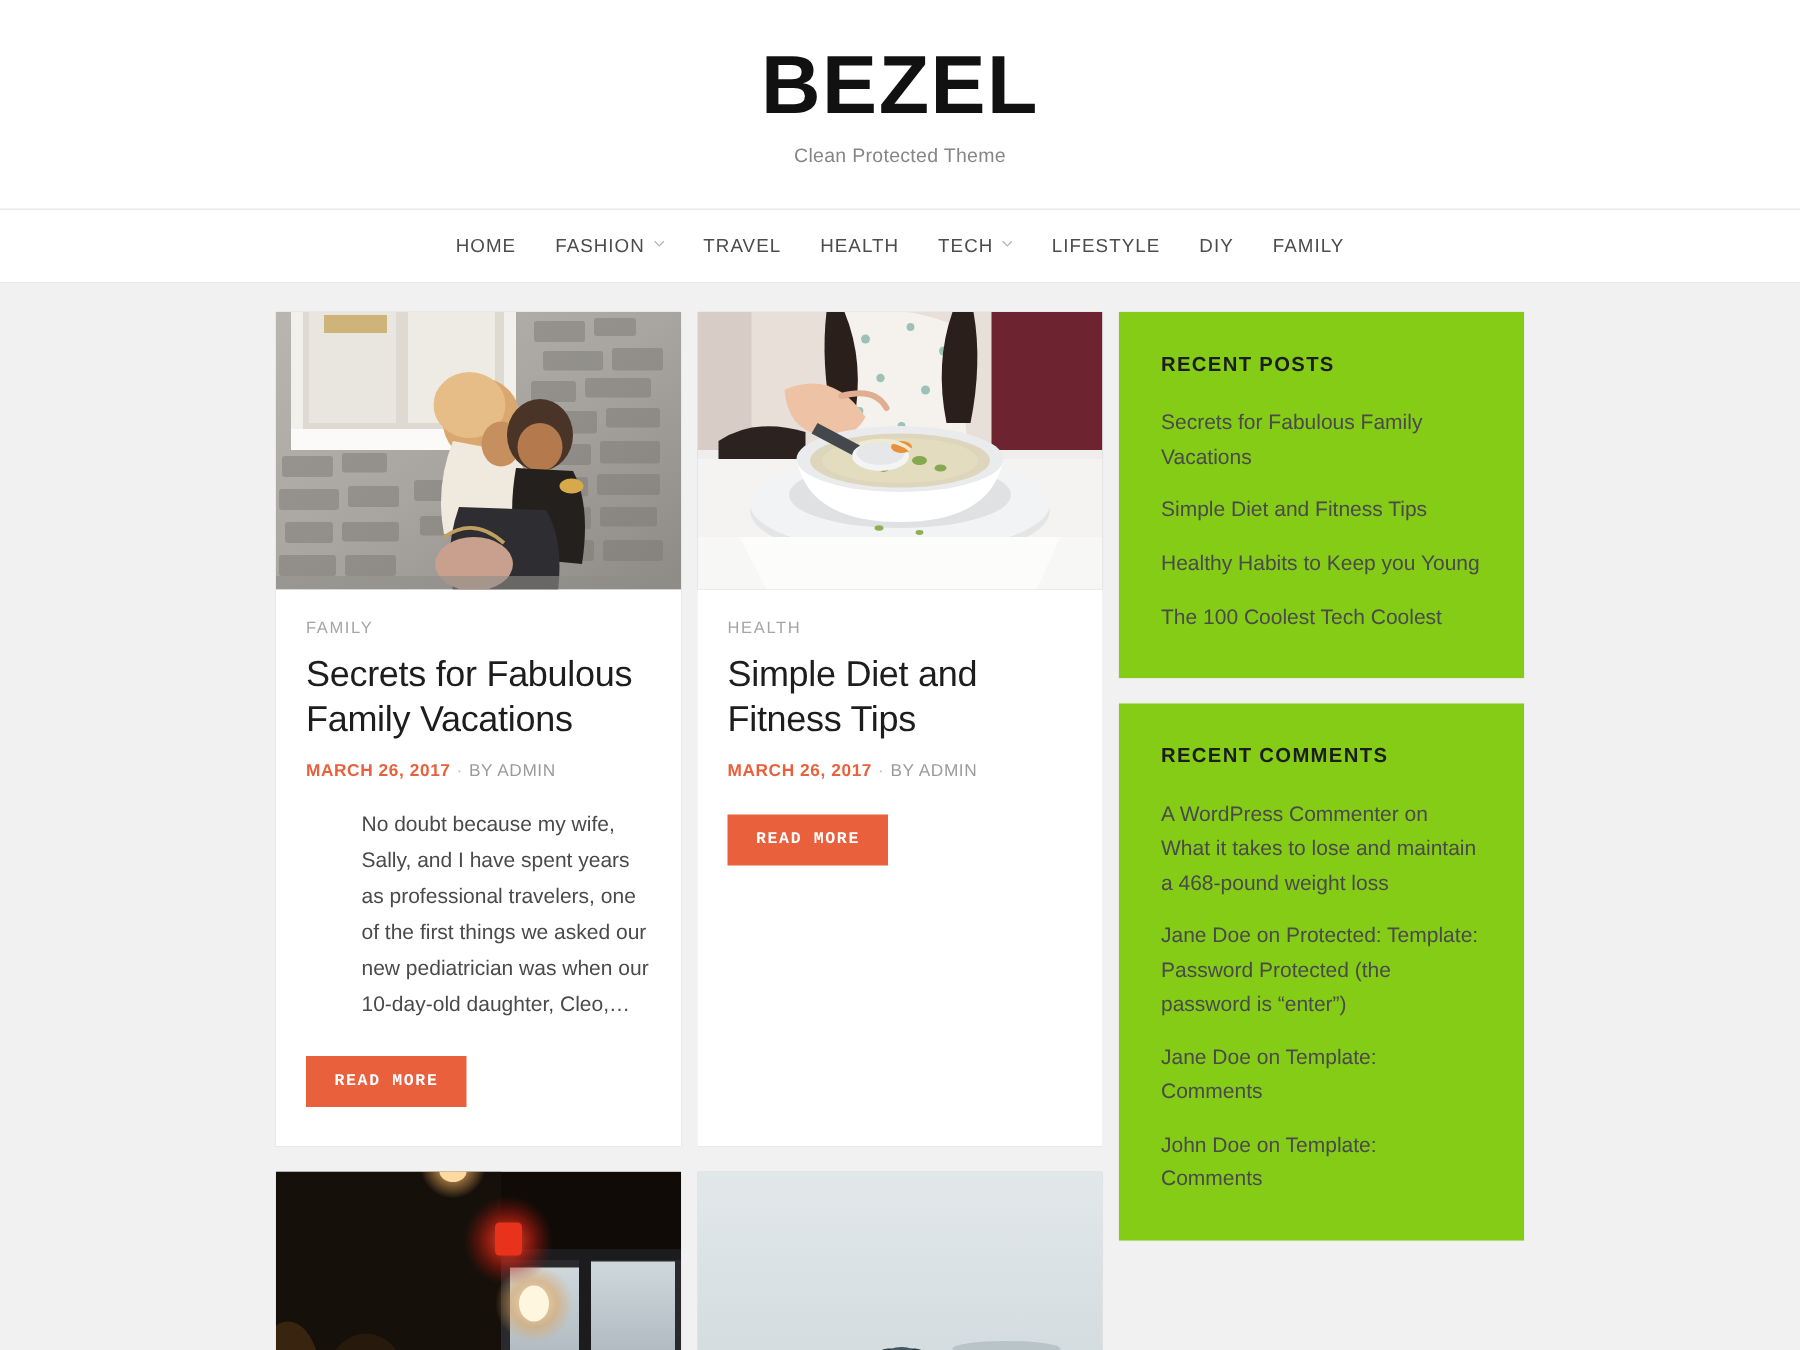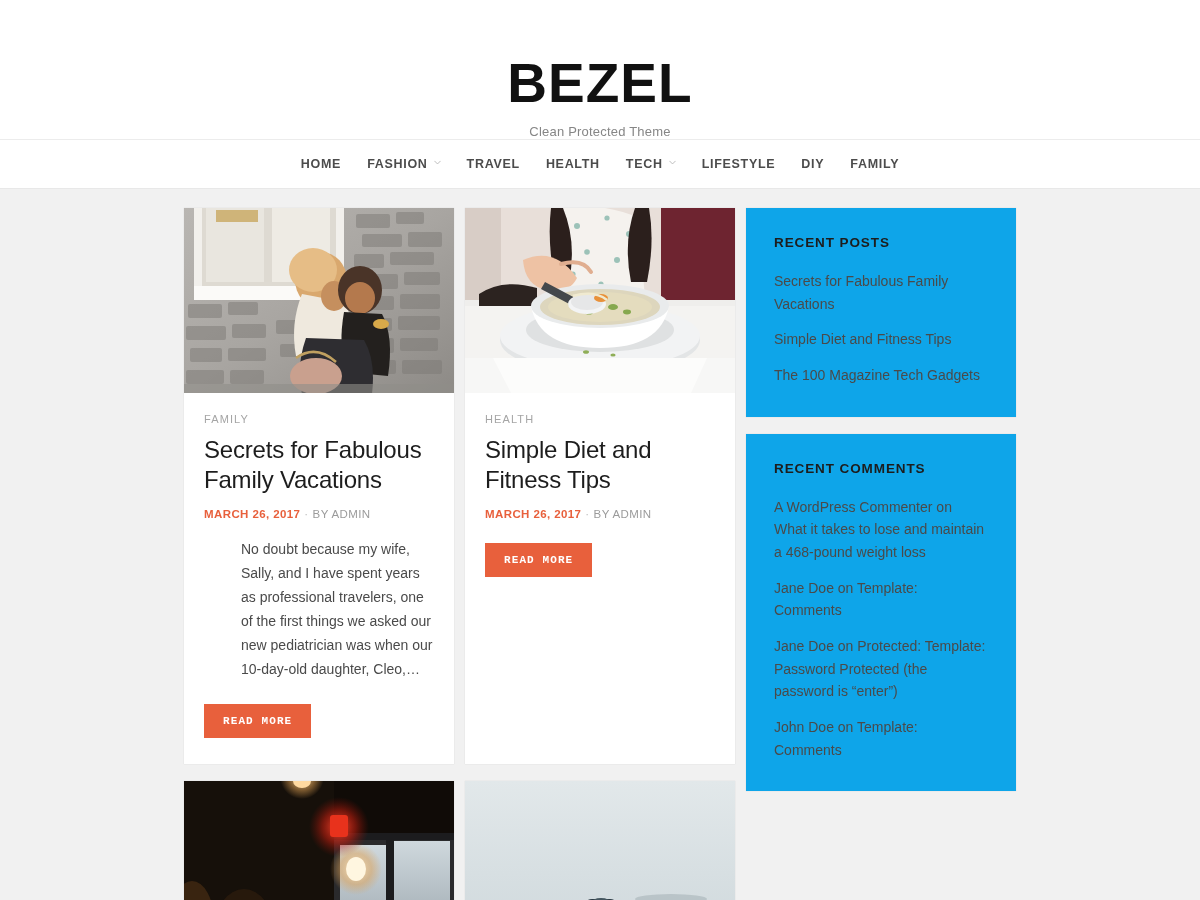--- a/index.html
+++ b/index.html
@@ -18,21 +18,21 @@
     -webkit-font-smoothing: antialiased;
   }
 
   
   .site-header {
     background: #ffffff;
     height: 139px;
     display: flex;
     flex-direction: column;
     align-items: center;
-    justify-content: flex-end;
+    justify-content: center;
   }
   .site-title {
     font-size: 55px;
     font-weight: 700;
     letter-spacing: 1px;
     color: #111111;
     line-height: 1.05;
     font-family: "Liberation Sans", sans-serif;
   }
   .site-tagline {
@@ -49,21 +49,20 @@
     border-bottom: 1px solid #e8e8e8;
     height: 50px;
     display: flex;
     align-items: center;
     justify-content: center;
   }
   .nav-list {
     list-style: none;
     display: flex;
     align-items: flex-end;
-    font-weight: bold;
   }
   .nav-item {
     display: flex;
     align-items: center;
     padding: 0 13px;
     font-size: 12.5px;
     letter-spacing: .7px;
     color: #4c4c4c;
     text-transform: uppercase;
     cursor: pointer;
@@ -164,21 +163,21 @@
     letter-spacing: 1.1px;
     text-transform: uppercase;
     padding: 11px 19px;
     border: none;
     cursor: pointer;
     font-family: Liberation Mono, monospace;
   }
 
   
   .widget {
-    background: #0ea5e9;
+    background: #84cc16;
     padding: 27px 28px 30px 28px;
     box-shadow: 0 0 1px rgba(0,0,0,.14);
   }
   .widget-title {
     font-size: 13.5px;
     font-weight: 600;
     letter-spacing: .9px;
     text-transform: uppercase;
     color: #1d1d1d;
     margin-bottom: 20px;
@@ -453,29 +452,30 @@
 
     </main>
 
     <aside class="sidebar-col">
 
       <section class="widget">
         <h3 class="widget-title">RECENT POSTS</h3>
         <ul class="widget-list" id="recent-posts-list">
             <li>Secrets for Fabulous Family Vacations</li>
             <li>Simple Diet and Fitness Tips</li>
-            <li>The 100 Magazine Tech Gadgets</li>
+            <li>Healthy Habits to Keep you Young</li>
+            <li>The 100 Coolest Tech Coolest</li>
           </ul>
       </section>
 
       <section class="widget">
         <h3 class="widget-title">RECENT COMMENTS</h3>
         <ul class="widget-list" id="recent-comments-list">
             <li>A WordPress Commenter on What it takes to lose and maintain a 468-pound weight loss</li>
+            <li>Jane Doe on Protected: Template: Password Protected (the password is “enter”)</li>
             <li>Jane Doe on Template: Comments</li>
-            <li>Jane Doe on Protected: Template: Password Protected (the password is “enter”)</li>
             <li>John Doe on Template: Comments</li>
           </ul>
       </section>
 
     </aside>
   </div>
 </div>
 
 </body></html>

